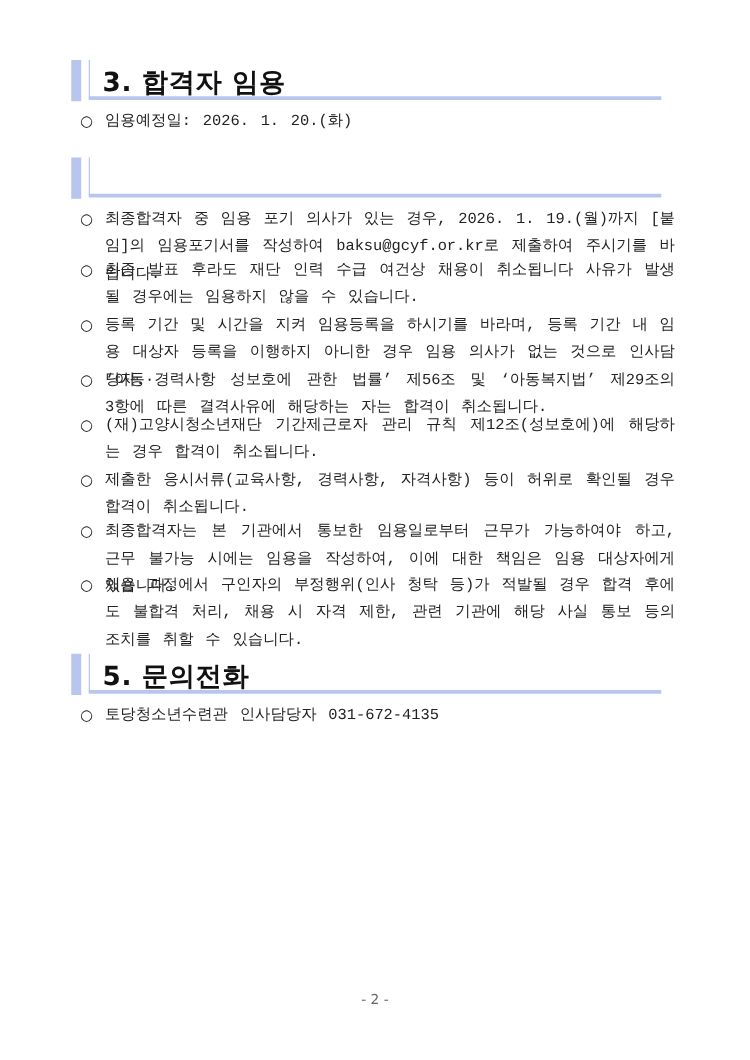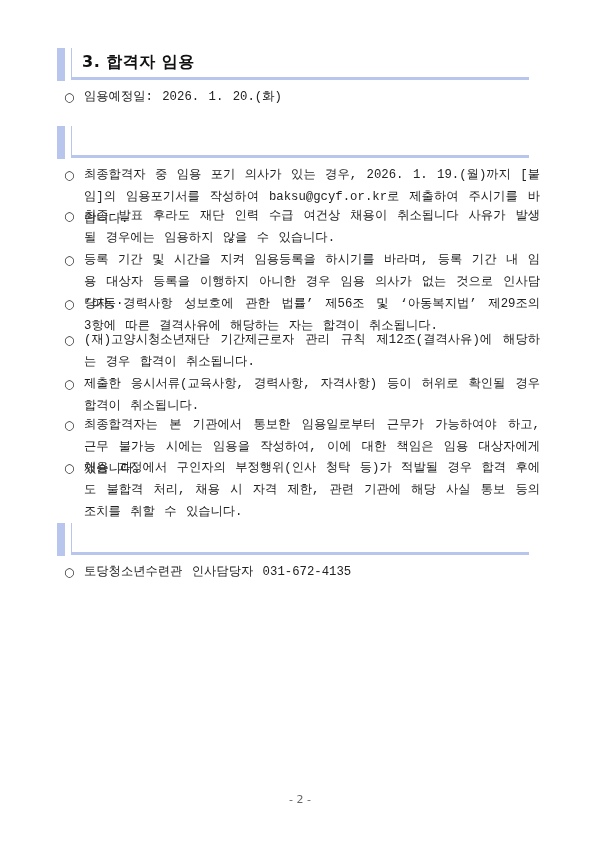--- a/index.html
+++ b/index.html
@@ -2,21 +2,21 @@
 <html><head>
 <meta charset="utf-8">
 <style>
   html, body { margin:0; padding:0; background:#ffffff; }
   body { width:600px; height:848px; position:relative; overflow:hidden;
          font-family:"DejaVu Sans", "Liberation Sans", sans-serif; color:#111; }
   .section-header { position:absolute; left:57px; width:472px; height:34px; }
   .section-header .block { position:absolute; left:0; top:0; width:8px; height:33px; background:#b8c6ee; }
   .section-header .vline { position:absolute; left:14px; top:0; width:1px; height:31px; background:#b8c6ee; }
   .section-header .uline { position:absolute; left:14px; top:29px; width:458px; height:3px; background:#b8c6ee; }
-  .section-header .title { position:absolute; left:25px; top:4px; font-size:16px; font-weight:bold; letter-spacing:0.5px; color:#111; white-space:nowrap; }
+  .section-header .title { position:absolute; left:25px; top:4px; font-size:21px; font-weight:bold; letter-spacing:0.5px; color:#111; white-space:nowrap; }
   .item { position:absolute; left:64px; width:476px; font-size:12.3px; line-height:22px; color:#222; }
   .item .bullet { position:absolute; left:0; top:0; width:14px; font-size:12px; }
   .item .text { margin-left:20px; text-align:justify; text-align-last:left; word-spacing:2px;font-family:Liberation Mono, monospace; }
   .page-number { position:absolute; left:0; width:600px; top:793px; text-align:center; font-size:11px; color:#666; }
 </style>
 </head>
 <body>
 
 <div class="section-header" style="top:48px;">
   <div class="block"></div>
@@ -45,38 +45,39 @@
 <div class="item" style="top:249px;">
   <span class="bullet">○</span>
   <div class="text">등록 기간 및 시간을 지켜 임용등록을 하시기를 바라며, 등록 기간 내 임용 대상자 등록을 이행하지 아니한 경우 임용 의사가 없는 것으로 인사담당자.</div>
 </div>
 <div class="item" style="top:293px;">
   <span class="bullet">○</span>
   <div class="text">‘아동·경력사항 성보호에 관한 법률’ 제56조 및 ‘아동복지법’ 제29조의 3항에 따른 결격사유에 해당하는 자는 합격이 취소됩니다.</div>
 </div>
 <div class="item" style="top:329px;">
   <span class="bullet">○</span>
-  <div class="text">(재)고양시청소년재단 기간제근로자 관리 규칙 제12조(결격사유)에 해당하는 경우 합격이 취소됩니다.</div>
+  <div class="text">(재)고양시청소년재단 기간제근로자 관리 규칙 제12조(성보호에)에 해당하는 경우 합격이 취소됩니다.</div>
 </div>
 <div class="item" style="top:373px;">
   <span class="bullet">○</span>
   <div class="text">제출한 응시서류(교육사항, 경력사항, 자격사항) 등이 허위로 확인될 경우 합격이 취소됩니다.</div>
 </div>
 <div class="item" style="top:414px;">
   <span class="bullet">○</span>
   <div class="text">최종합격자는 본 기관에서 통보한 임용일로부터 근무가 가능하여야 하고, 근무 불가능 시에는 임용을 작성하여, 이에 대한 책임은 임용 대상자에게 있습니다.</div>
 </div>
 <div class="item" style="top:457px;">
   <span class="bullet">○</span>
   <div class="text">채용 과정에서 구인자의 부정행위(인사 청탁 등)가 적발될 경우 합격 후에도 불합격 처리, 채용 시 자격 제한, 관련 기관에 해당 사실 통보 등의 조치를 취할 수 있습니다.</div>
 </div>
 
 <div class="section-header" style="top:523px;">
   <div class="block"></div>
   <div class="vline"></div>
   <div class="uline"></div>
+  <div class="title">5. 문의전화</div>
 </div>
 <div class="item" style="top:561px;">
   <span class="bullet">○</span>
   <div class="text">토당청소년수련관 인사담당자 031-672-4135</div>
 </div>
 
 <div class="page-number">- 2 -</div>
 
 </body></html>

